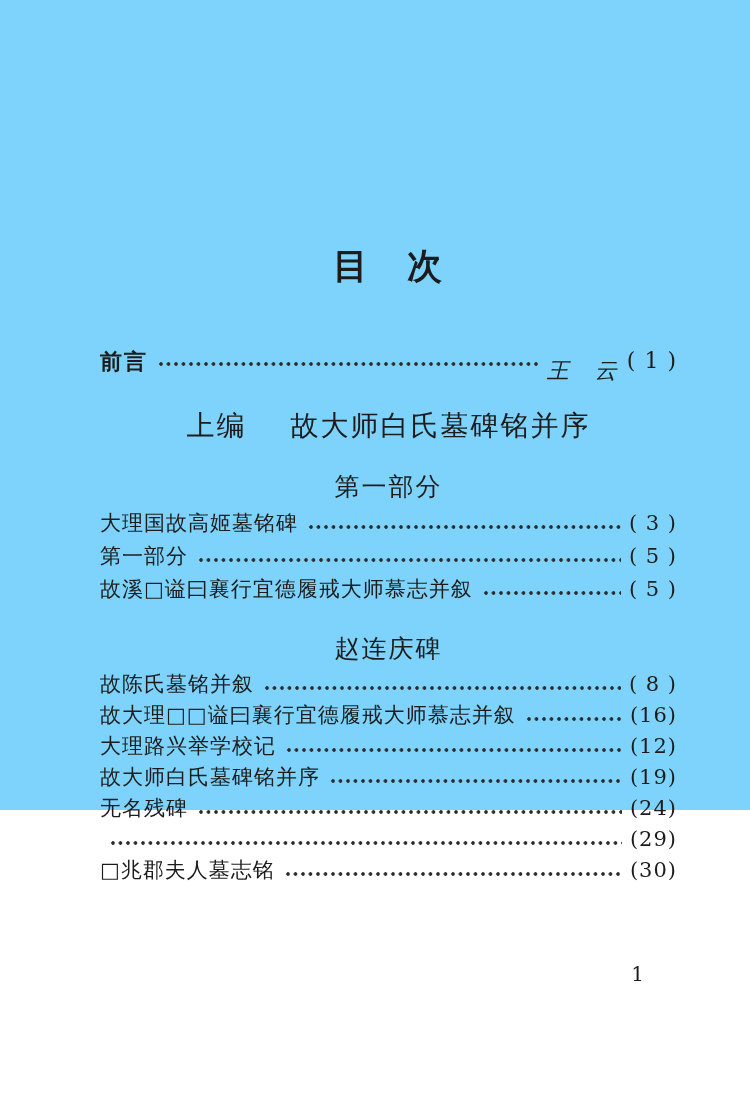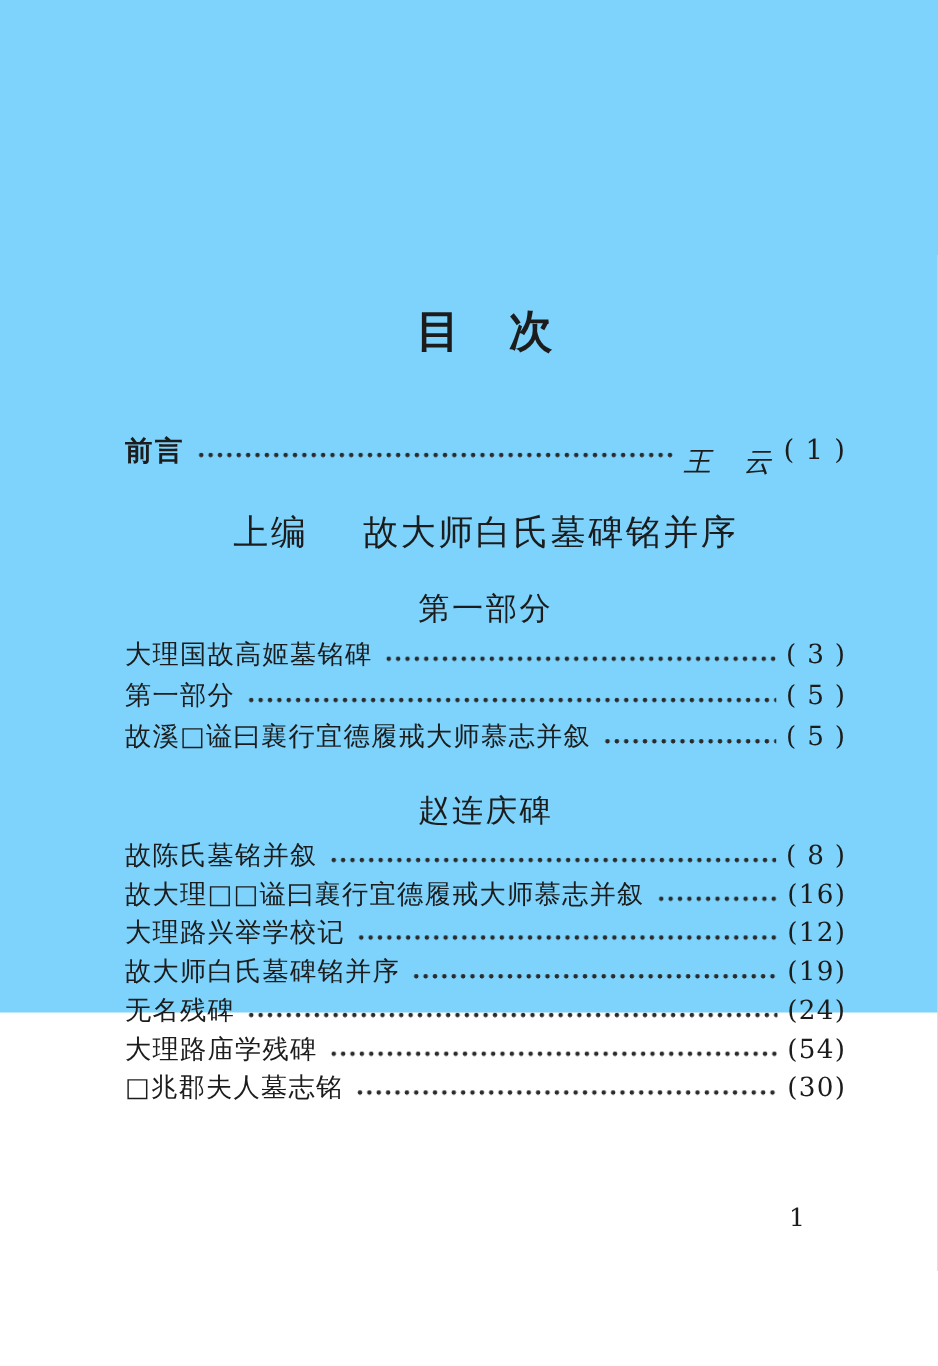--- a/index.html
+++ b/index.html
@@ -164,23 +164,22 @@
 
   <div class="toc-row entry-row">
     <span class="entry-title">无名残碑</span>
     <span class="leader"></span>
     <span class="entry-page">(24)</span>
   </div>
 
 
 
   <div class="toc-row entry-row">
-    <span class="entry-title">大理路庙学残碑</span>
     <span class="leader"></span>
-    <span class="entry-page">(54)</span>
+    <span class="entry-page">(29)</span>
   </div>
 
   <div class="toc-row entry-row">
     <span class="entry-title">□兆郡夫人墓志铭</span>
     <span class="leader"></span>
     <span class="entry-page">(30)</span>
   </div>
 </div>
   </section>
 </div>

